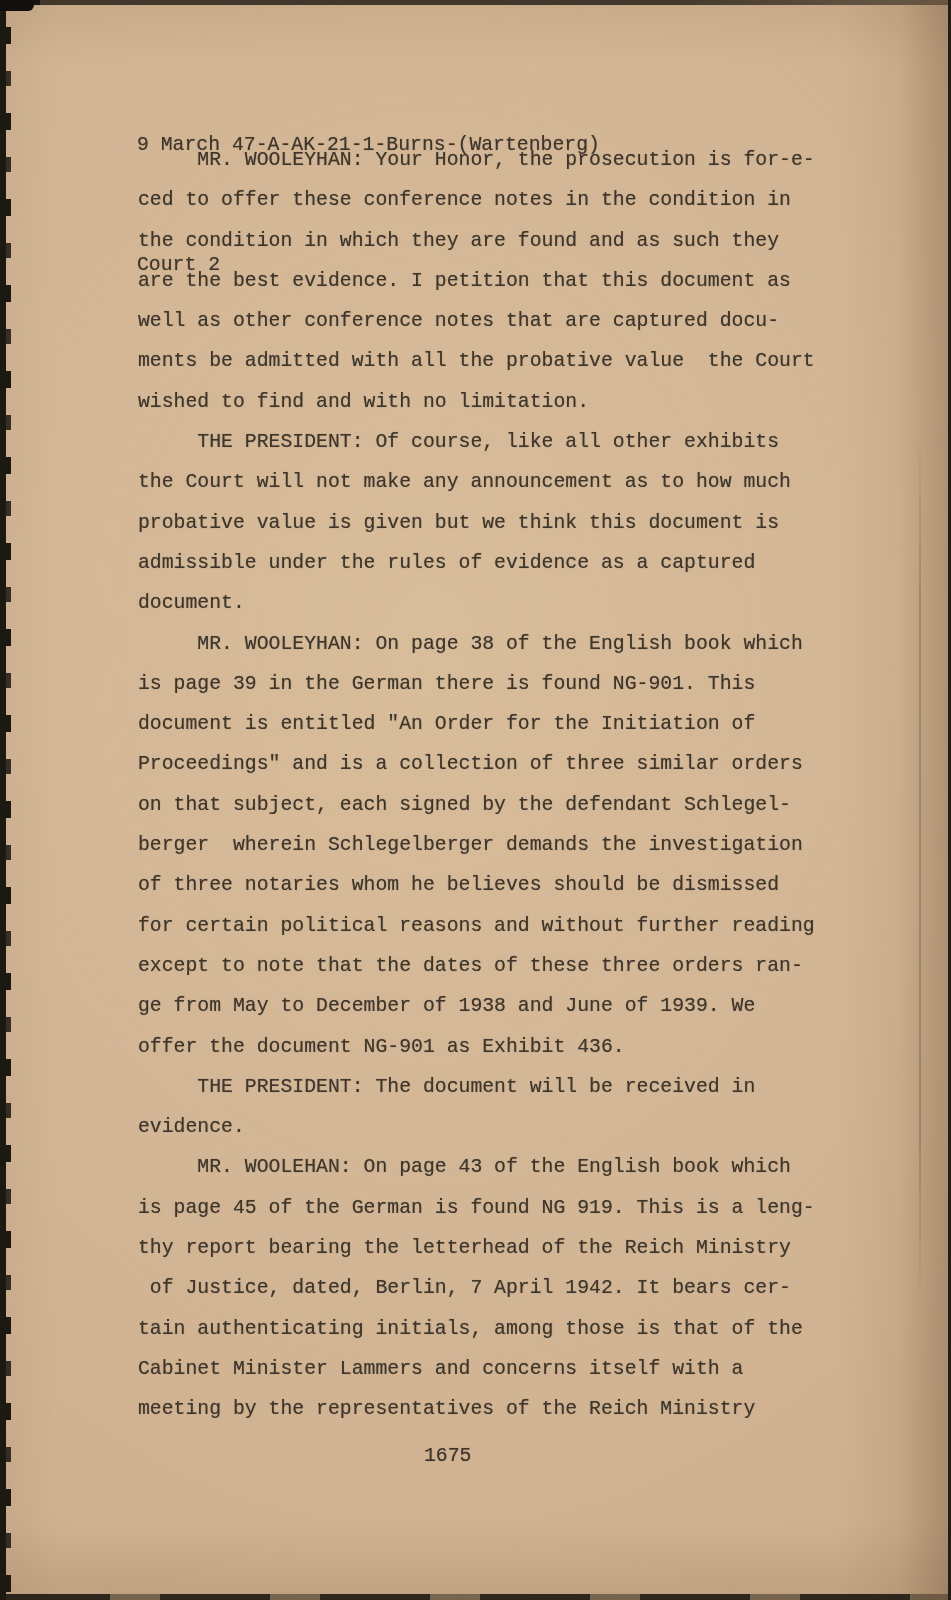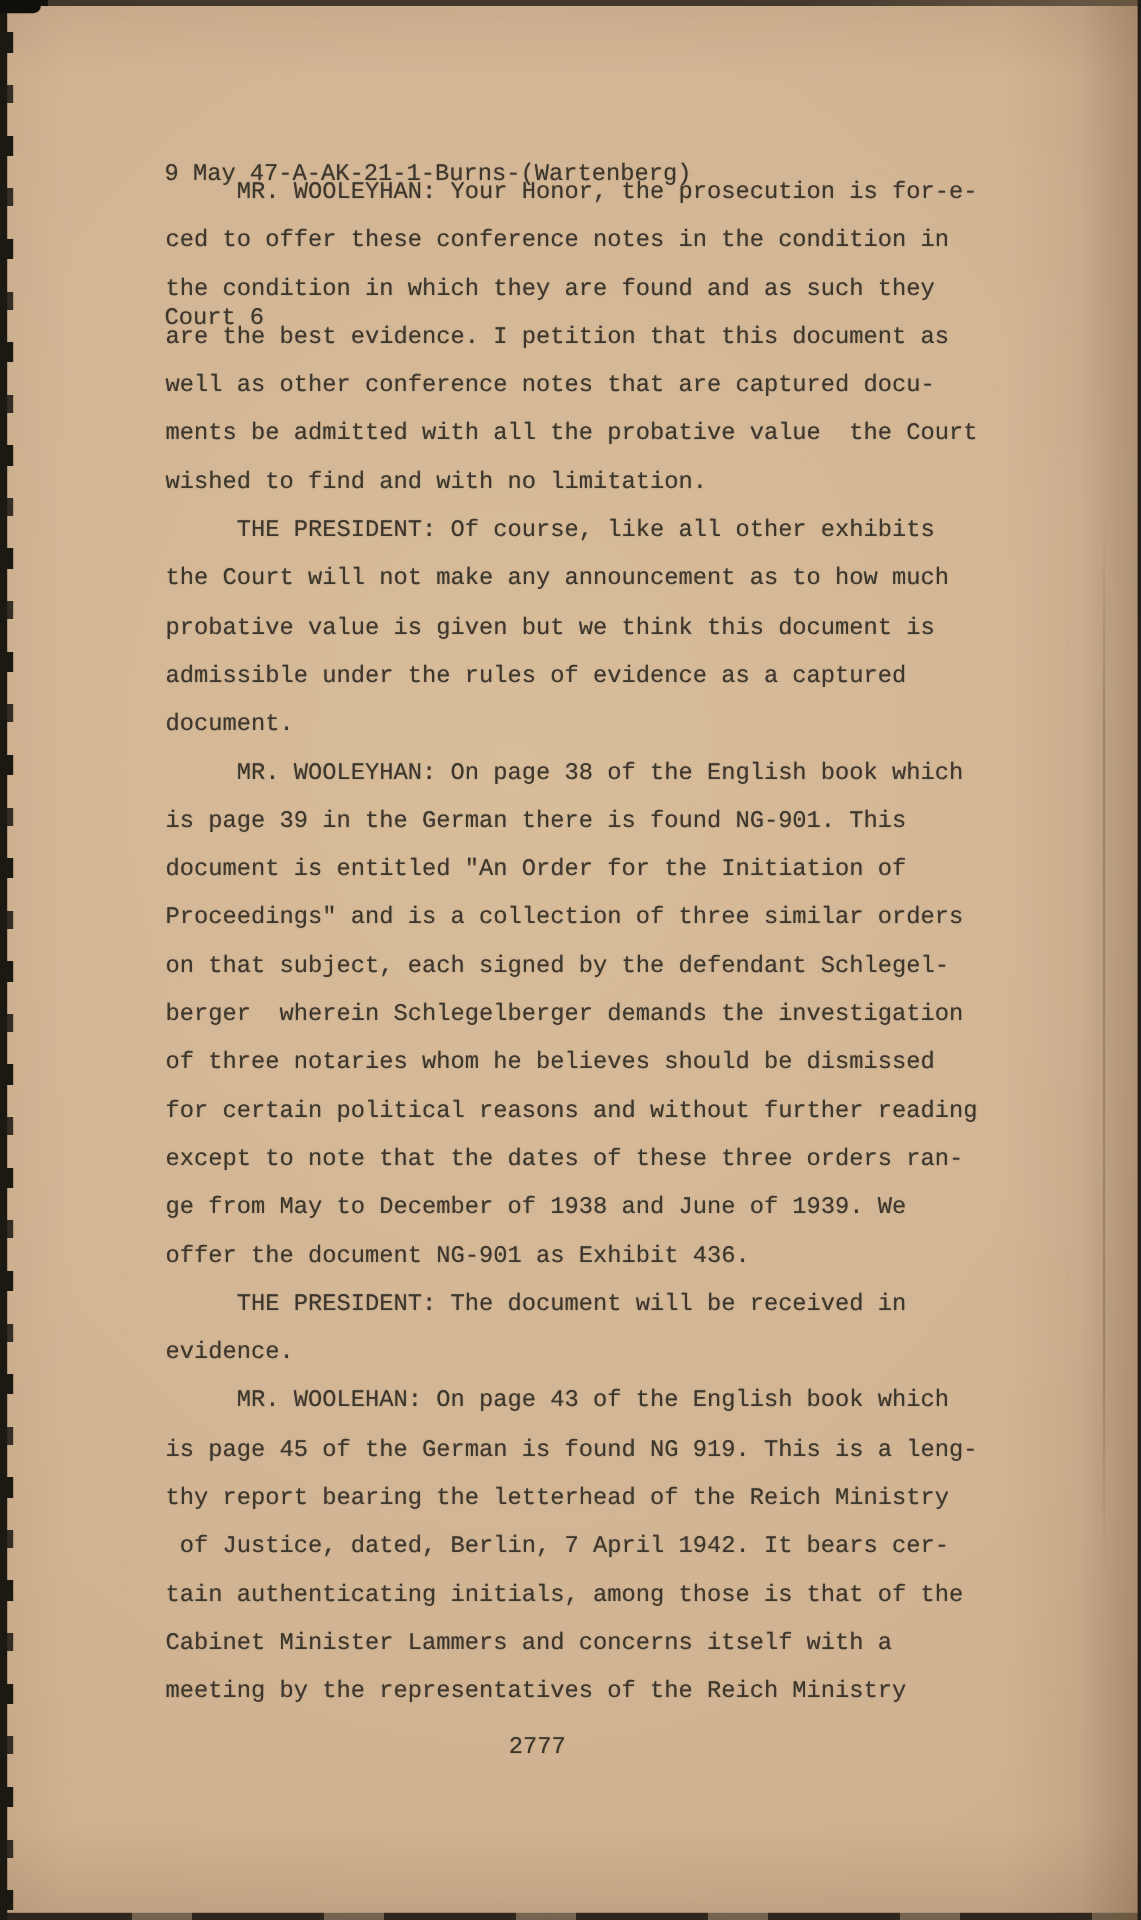--- a/index.html
+++ b/index.html
@@ -87,19 +87,19 @@
 <div class="edge-left"></div>
 <div class="edge-left-teeth"></div>
 <div class="edge-top"></div>
 <div class="edge-top-blob"></div>
 <div class="edge-bottom"></div>
 <div class="edge-right-shade"></div>
 <div class="edge-right-line"></div>
 <div class="crease"></div>
 
 <div class="header-block type">
-  <div>9 May 47-A-AK-21-1-Burns-(Wartenberg)</div>
-  <div>Court 6</div>
+  <div>9 March 47-A-AK-21-1-Burns-(Wartenberg)</div>
+  <div>Court 2</div>
 </div>
 
 <div class="body-block type" id="transcript-lines"><div>     MR. WOOLEYHAN: Your Honor, the prosecution is for-e-</div><div>ced to offer these conference notes in the condition in</div><div>the condition in which they are found and as such they</div><div>are the best evidence. I petition that this document as</div><div>well as other conference notes that are captured docu-</div><div>ments be admitted with all the probative value  the Court</div><div>wished to find and with no limitation.</div><div>     THE PRESIDENT: Of course, like all other exhibits</div><div>the Court will not make any announcement as to how much</div><div>probative value is given but we think this document is</div><div>admissible under the rules of evidence as a captured</div><div>document.</div><div>     MR. WOOLEYHAN: On page 38 of the English book which</div><div>is page 39 in the German there is found NG-901. This</div><div>document is entitled "An Order for the Initiation of</div><div>Proceedings" and is a collection of three similar orders</div><div>on that subject, each signed by the defendant Schlegel-</div><div>berger  wherein Schlegelberger demands the investigation</div><div>of three notaries whom he believes should be dismissed</div><div>for certain political reasons and without further reading</div><div>except to note that the dates of these three orders ran-</div><div>ge from May to December of 1938 and June of 1939. We</div><div>offer the document NG-901 as Exhibit 436.</div><div>     THE PRESIDENT: The document will be received in</div><div>evidence.</div><div>     MR. WOOLEHAN: On page 43 of the English book which</div><div>is page 45 of the German is found NG 919. This is a leng-</div><div>thy report bearing the letterhead of the Reich Ministry</div><div> of Justice, dated, Berlin, 7 April 1942. It bears cer-</div><div>tain authenticating initials, among those is that of the</div><div>Cabinet Minister Lammers and concerns itself with a</div><div>meeting by the representatives of the Reich Ministry</div></div>
 
-<div class="page-number type">2777</div>
+<div class="page-number type">1675</div>
 
 </body></html>

